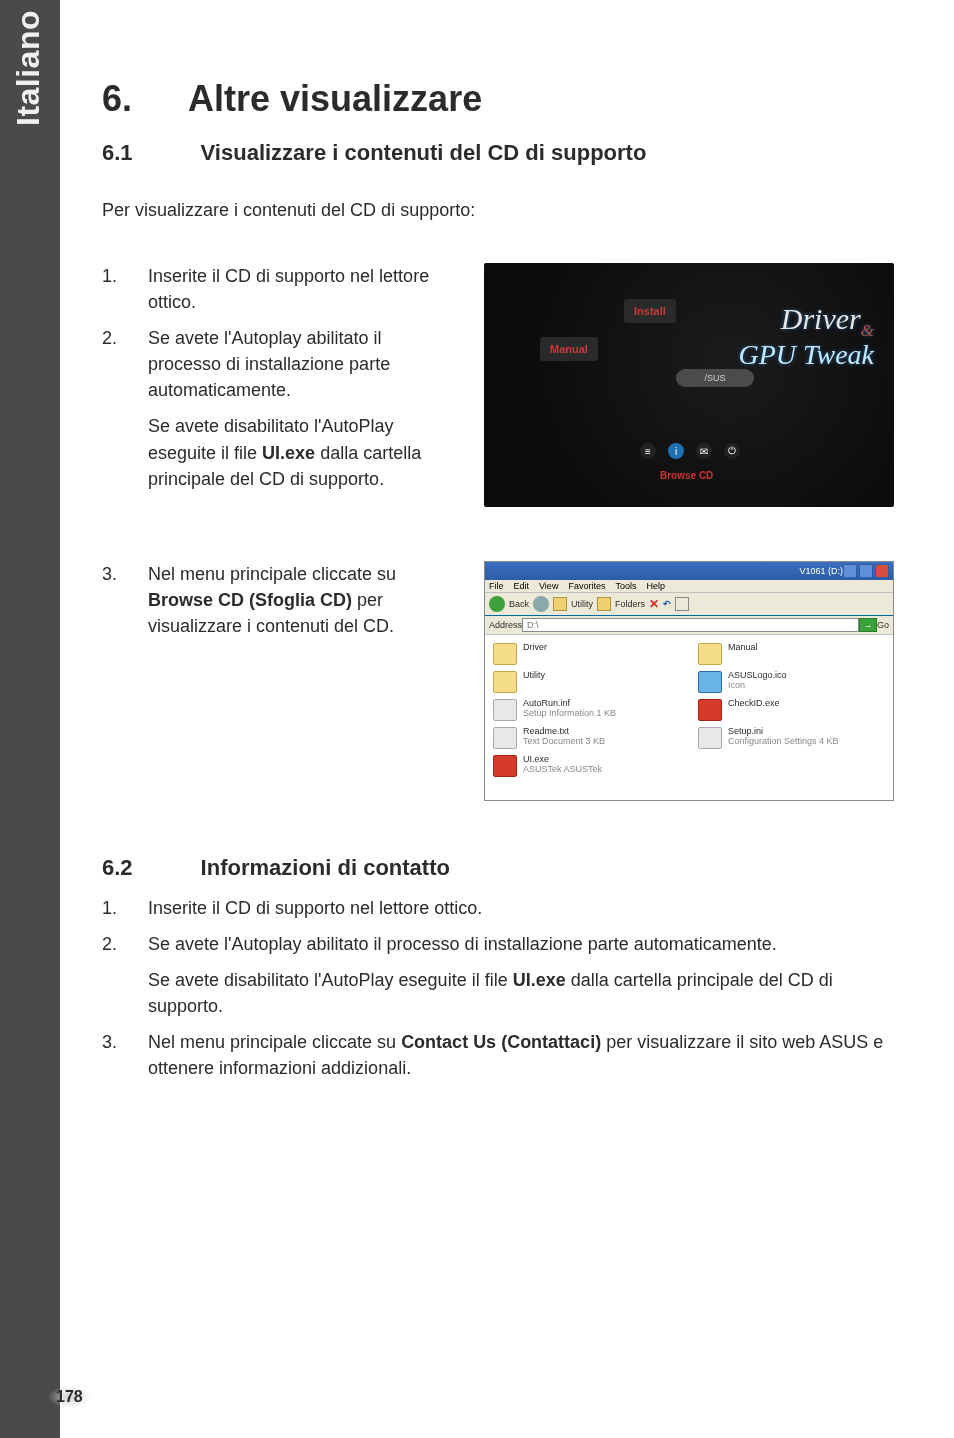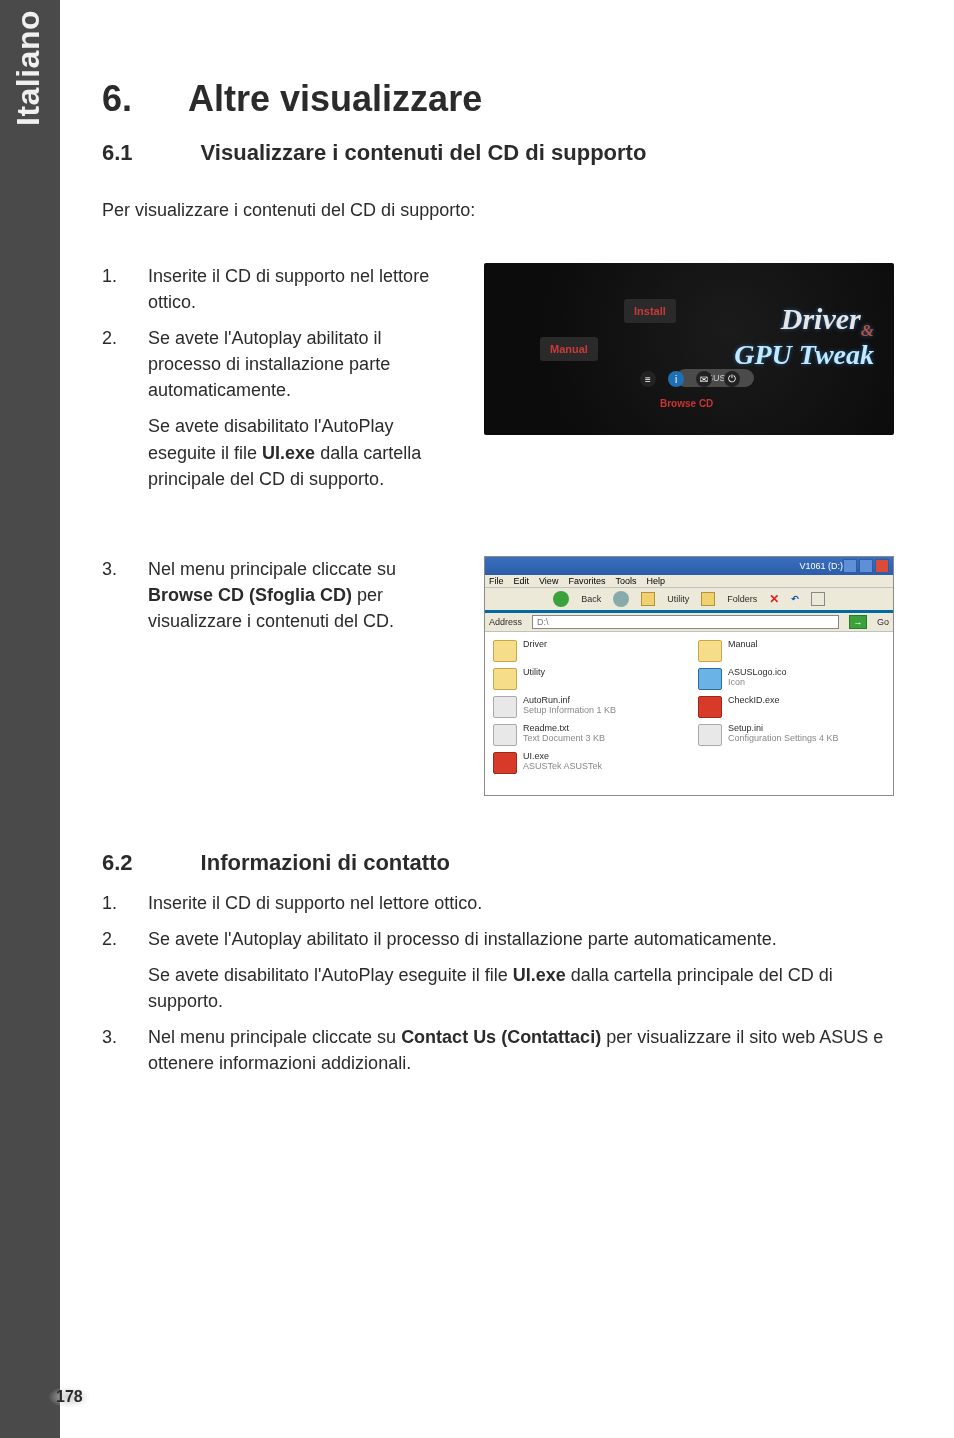--- a/index.html
+++ b/index.html
@@ -43,21 +43,21 @@
   .intro { font-size: 18px; margin-bottom: 42px; margin-top: 34px; }
   .two-col { display: flex; gap: 26px; align-items: flex-start; margin-bottom: 54px; }
   .col-text { flex: 1 1 0; }
   .ol { list-style: none; }
   .ol > li { display: flex; gap: 26px; font-size: 18px; line-height: 1.45; margin-bottom: 10px; }
   .ol .num { min-width: 20px; }
   .ol .body { flex: 1; }
   .ol .body .sub { margin-top: 10px; }
   .b { font-weight: 800; }
   .installer {
-    width: 410px; height: 172px;
+    width: 410px; height: 244px;
     background: radial-gradient(circle at 60% 40%, #1b1b1b 0, #0c0c0c 70%);
     border-radius: 2px;
     position: relative;
     overflow: hidden;
   }
   .inst-btn {
     position: absolute;
     background: #2a2a2a;
     color: #d44;
     font-size: 11px;
@@ -69,21 +69,21 @@
   .inst-btn.manual  { top: 74px; left: 56px;  color: #c93a3a; }
   .asus-pill {
     position: absolute; top: 106px; left: 192px;
     width: 78px; height: 18px; border-radius: 9px;
     background: #4b4b4b; color: #d0d0d0; font-size: 9px;
     display:flex;align-items:center;justify-content:center;
   }
   .inst-title {
     position: absolute; top: 40px; right: 20px;
     font-family: "Georgia", serif; font-style: italic;
-    font-weight: 700; color: #e6e6e6; text-shadow: 0 0 4px #3aa0ff80;
+    font-weight: 400; color: #e6e6e6; text-shadow: 0 0 4px #3aa0ff80;
     text-align: right; line-height: 1.05;
   }
   .inst-title .l1 { font-size: 30px; }
   .inst-title .l1 .amp { font-size: 17px; color:#b5524a; font-style: italic; vertical-align: sub;}
   .inst-title .l2 { font-size: 28px; color: #bfeaff; }
   .inst-icons {
     position: absolute; bottom: 48px; left: 156px;
     display: flex; gap: 12px;
   }
   .inst-icons .dot {
@@ -106,26 +106,26 @@
   }
   .ex-title {
     height: 18px; background: linear-gradient(#3a6fbf,#2b5da8);
     color: #fff; padding: 2px 4px; display:flex; align-items:center;
     justify-content: flex-end;
   }
   .ex-title .ctrls { display:flex; gap:2px; }
   .ex-title .ctrls span { width:14px;height:14px;background:#5f8fd6;border:1px solid #2b5da8;display:inline-block;}
   .ex-title .ctrls .x { background:#d94b3a;}
   .ex-menu { padding: 1px 4px; color:#000; background:#ece9d8; border-bottom:1px solid #c0c0c0; display:flex; gap:10px;}
-  .ex-tb { padding: 3px 4px; background:#ece9d8; border-bottom:3px solid #0369a1; display:flex; gap:12px; align-items:center;justify-content:center;}
+  .ex-tb { padding: 3px 4px; background:#ece9d8; border-bottom:1px solid #0369a1; display:flex; gap:4px; align-items:center;}
   .ex-tb .circ { width:16px;height:16px;border-radius:50%;background:#3ba23b;display:inline-block;}
   .ex-tb .ic { width:14px;height:14px;background:#f0d070;border:1px solid #b0943a;display:inline-block;}
   .ex-tb .views { width:14px;height:14px;border:1px solid #888;display:inline-block;}
   .ex-tb .redx { color:#d22; font-weight:700; font-size:12px;}
-  .ex-addr { padding:2px 4px; background:#ece9d8; border-bottom:1px solid #c0c0c0; display:flex; gap:10px; align-items:center;}
+  .ex-addr { padding:2px 4px; background:#ece9d8; border-bottom:1px solid #c0c0c0; display:flex; gap:0; align-items:center;}
   .ex-addr .field { flex:1; height:14px; border:1px solid #888; background:#fff; padding:0 4px; display:flex;align-items:center; color:#777;}
   .ex-addr .go { width:18px;height:14px;background:#3ba23b;border:1px solid #2a7a2a;display:flex;align-items:center;justify-content:center;color:#fff;}
   .ex-body { flex:1; padding:8px; display:grid; grid-template-columns: 1fr 1fr; gap:6px 18px; align-content:start;}
   .fitem { display:flex; gap:6px; align-items:flex-start;}
   .fitem .fic { width:24px;height:22px;border:1px solid #c9a646;background:#f5dd8a; border-radius:2px;}
   .fitem .fic.file { background:#e8e8e8;border-color:#aaa;}
   .fitem .fic.red { background:#d83a2a;border-color:#a02818;}
   .fitem .fic.blue { background:#6ab3e7;border-color:#2a6ca0;}
   .fitem .txt { line-height:1.1;}
   .fitem .sub  { color:#888; }

